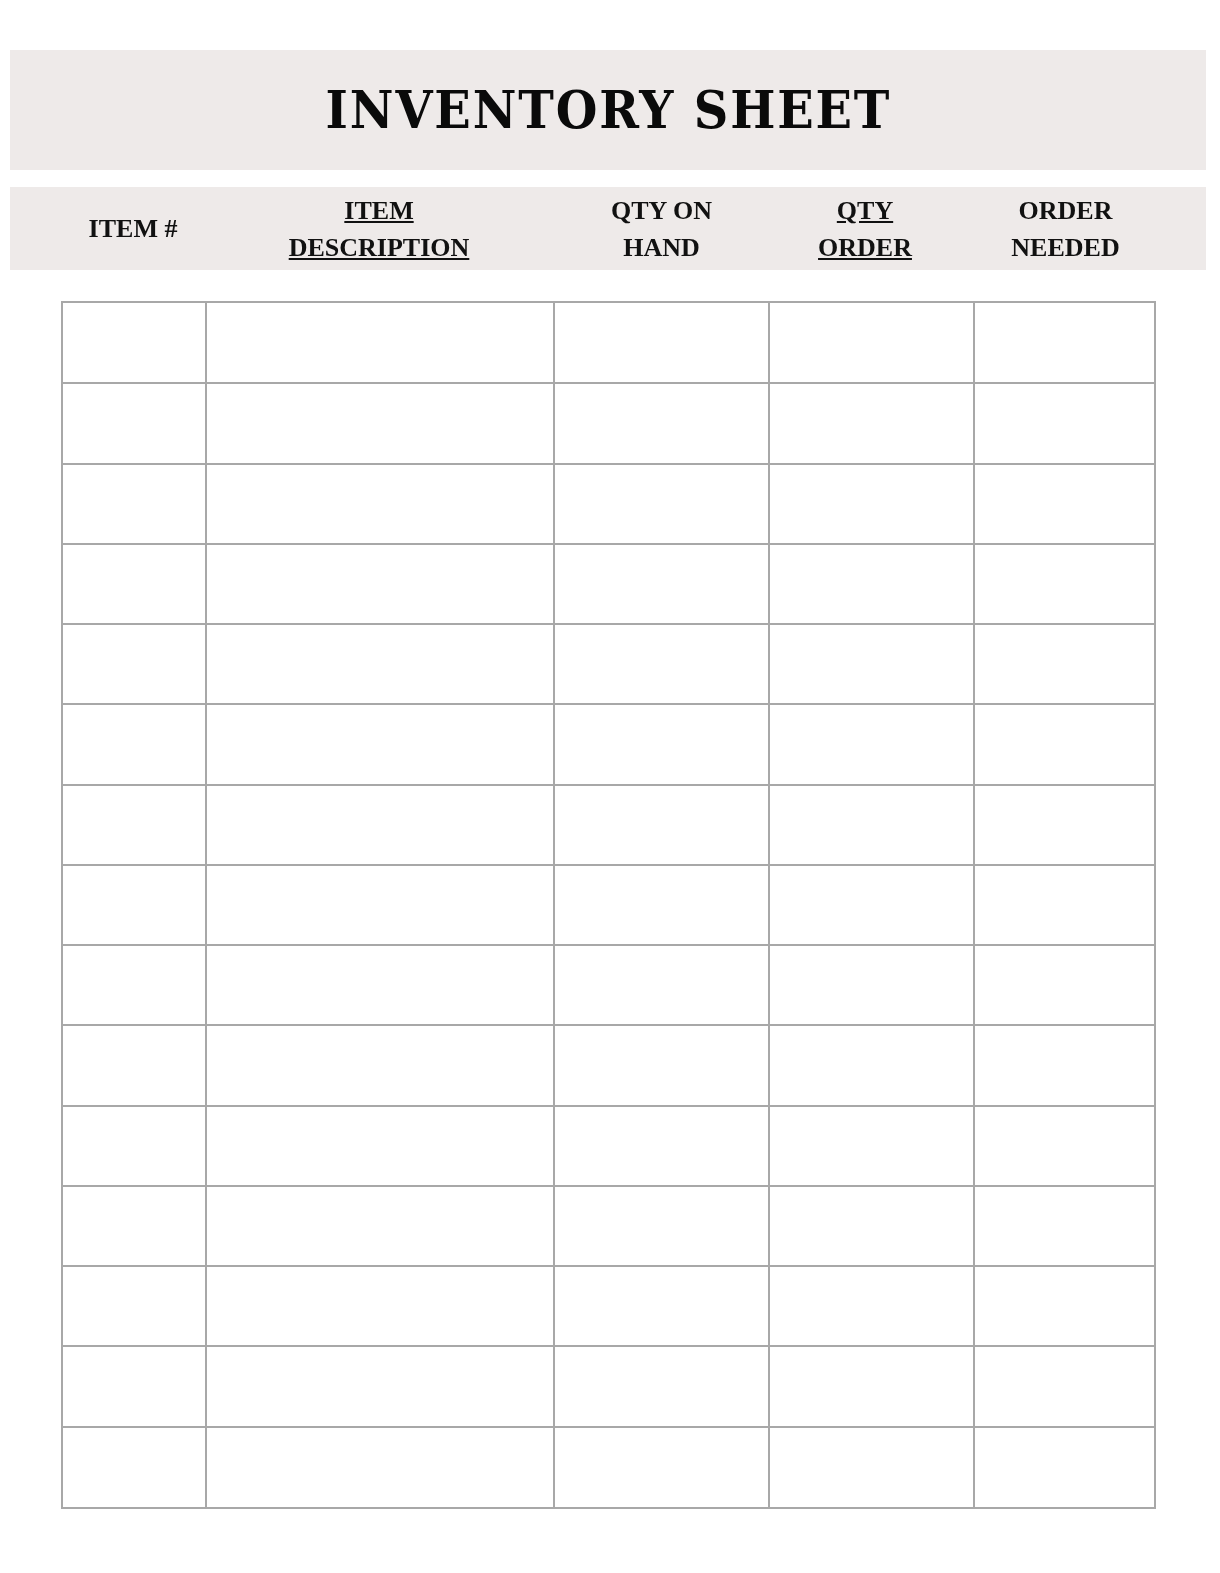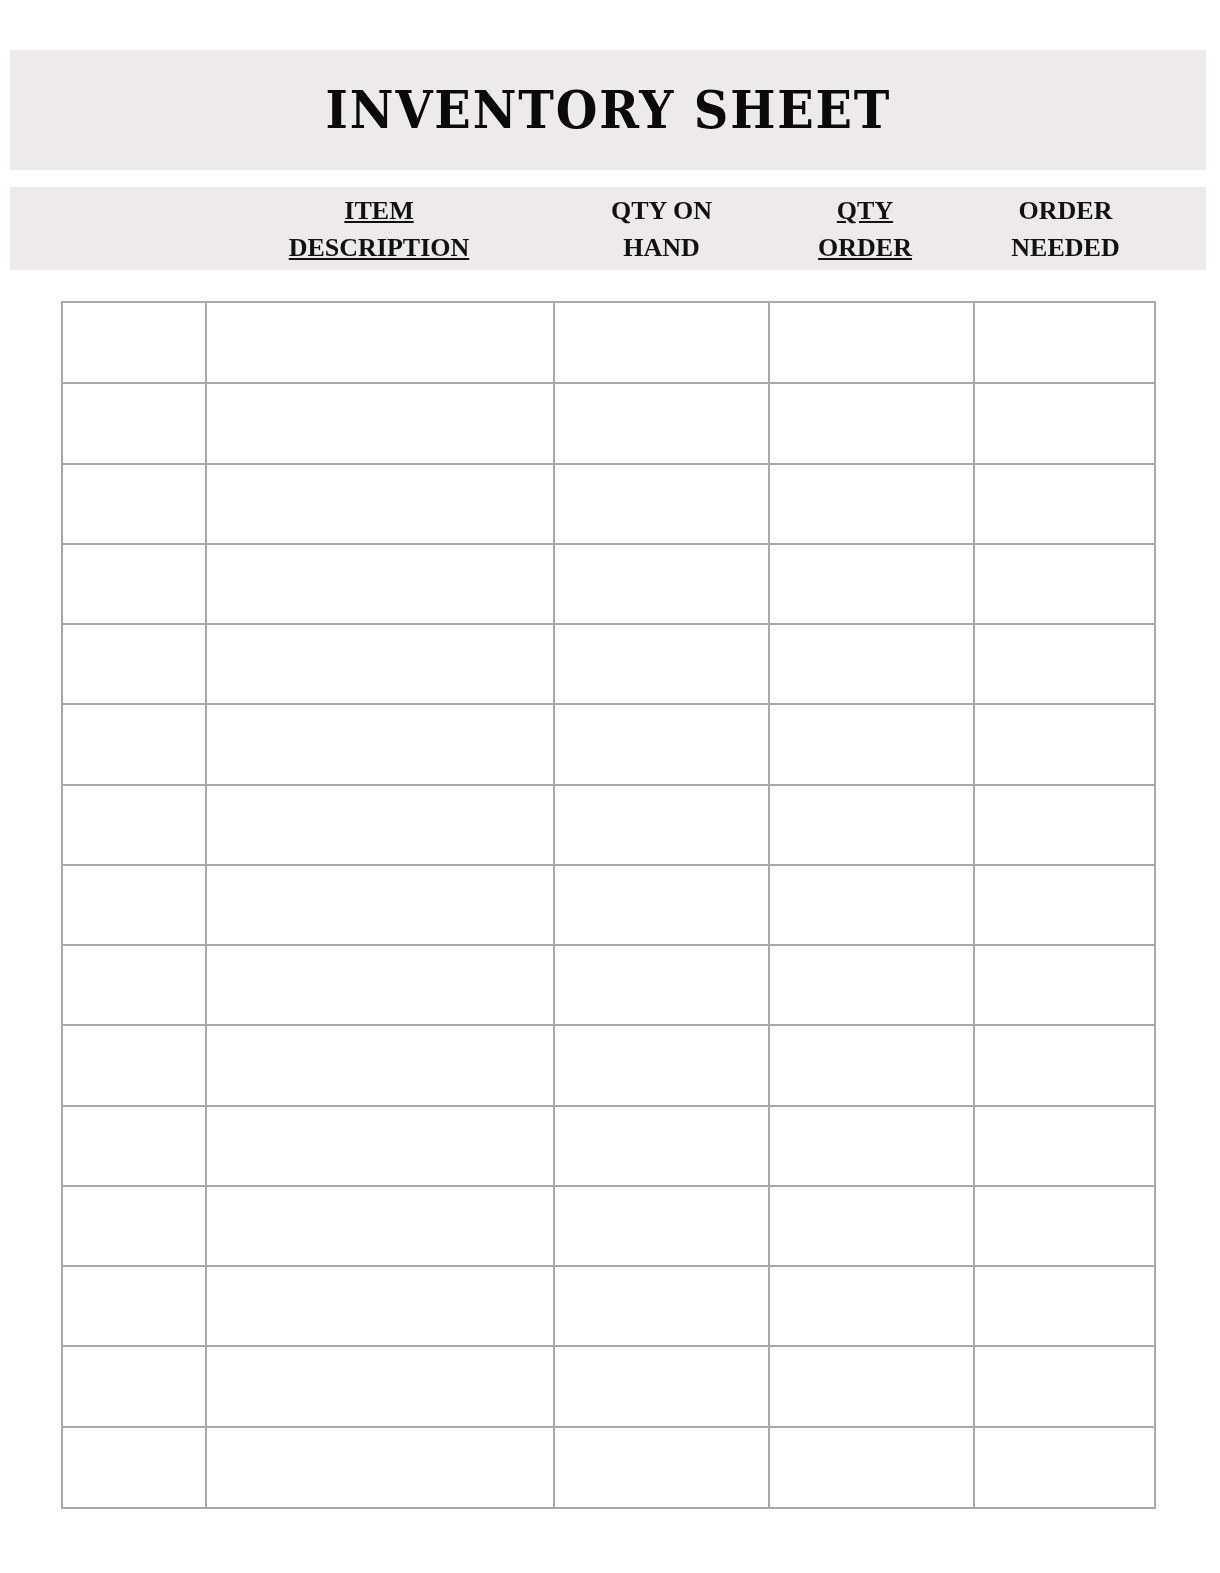--- a/index.html
+++ b/index.html
@@ -15,20 +15,24 @@
   .cell { position:absolute; }
 </style>
 </head>
 <body>
 
 <div class="title-band">
   <div class="title">INVENTORY SHEET</div>
 </div>
 
 <div class="header-band">
+  <div class="hcell" style="left:51px;width:144px;">
+    <span></span>
+    <span>ITEM #</span>
+  </div>
   <div class="hcell" style="left:195px;width:348px;text-decoration:underline;">
     <span>ITEM</span>
     <span>DESCRIPTION</span>
   </div>
   <div class="hcell" style="left:544px;width:215px;">
     <span>QTY ON</span>
     <span>HAND</span>
   </div>
   <div class="hcell" style="left:750px;width:210px;text-decoration:underline;">
     <span>QTY</span>

